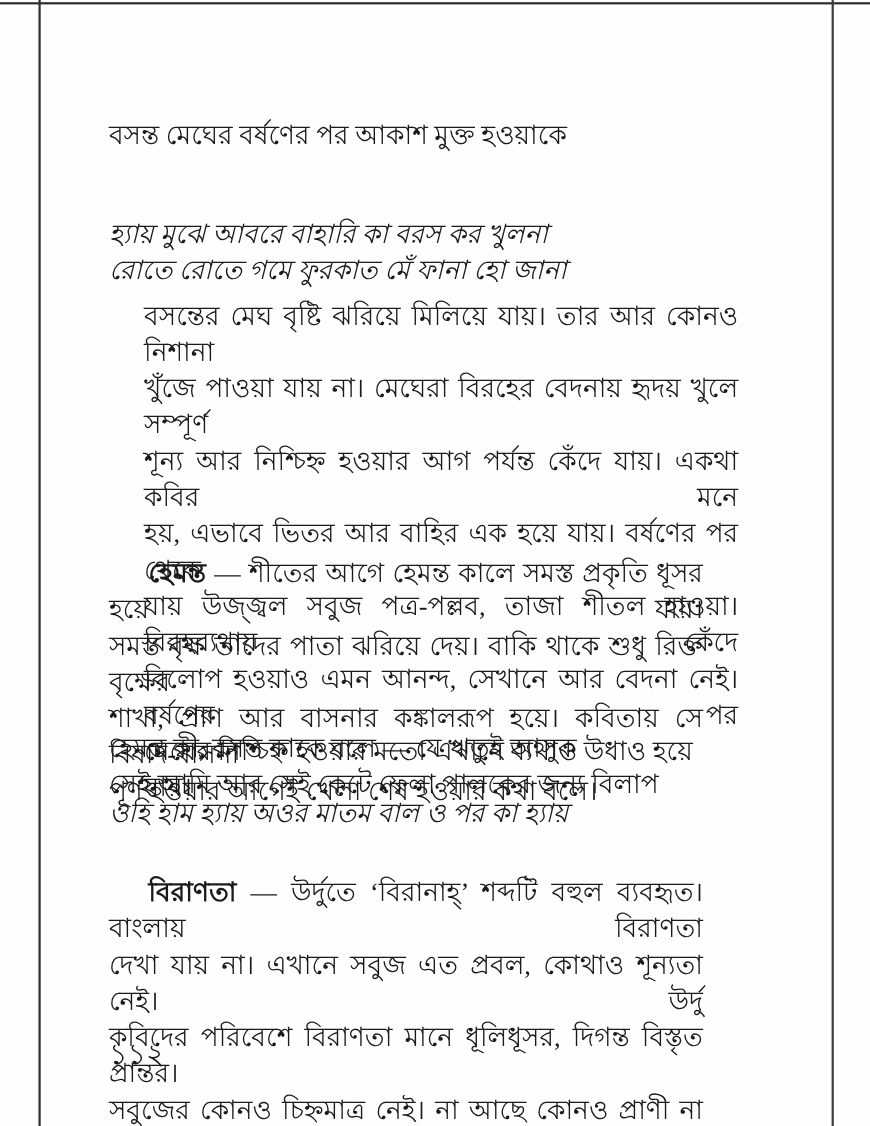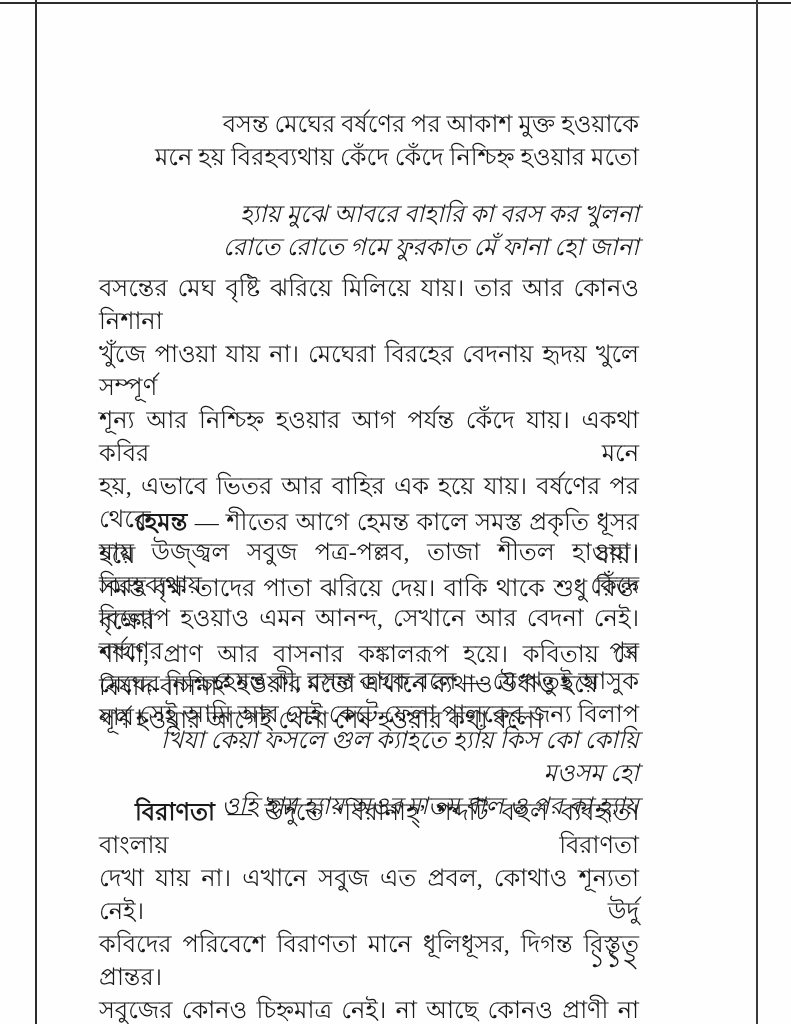--- a/index.html
+++ b/index.html
@@ -18,45 +18,44 @@
 
   .block {
     position: absolute;
     left: 99px;
     width: 540px;
     font-size: 24px;
   }
   .wrapline { line-height: 33px; }
   .just { text-align: justify; text-align-last: justify; white-space: normal; }
   .left { text-align: left; }
-  .center { text-align: right; white-space: normal; }
+  .center { text-align: left; white-space: normal; }
   .italic { font-style: italic; }
   .lead { font-weight: bold; margin-left: 36px; }
 
   #verse1   { top: 108px; }
   #couplet1 { top: 198px; }
-  #para1    { top: 272px; }
+  #para1    { top: 272px; margin-left: 32px; }
   #para2    { top: 506px; }
   #verse2   { top: 665px; }
   #couplet2 { top: 724px; }
   #para3    { top: 796px; }
   #folio    { top: 938px; font-size: 26px; }
 </style>
 </head>
 <body>
 
 <div id="page">
 
   <div class="border-top"></div>
   <div class="border-left"></div>
   <div class="border-right"></div>
 
   <div id="verse1" class="block">
     <div class="wrapline center">বসন্ত মেঘের বর্ষণের পর আকাশ মুক্ত হওয়াকে</div>
-    <div class="wrapline center">মনে হয় বিরহব্যথায় কেঁদে কেঁদে নিশ্চিহ্ন হওয়ার মতো</div>
   </div>
 
   <div id="couplet1" class="block italic">
     <div class="wrapline center">হ্যায় মুঝে আবরে বাহারি কা বরস কর খুলনা</div>
     <div class="wrapline center">রোতে রোতে গমে ফুরকাত মেঁ ফানা হো জানা</div>
   </div>
 
   <div id="para1" class="block">
     <div class="wrapline just">বসন্তের মেঘ বৃষ্টি ঝরিয়ে মিলিয়ে যায়। তার আর কোনও নিশানা</div>
     <div class="wrapline just">খুঁজে পাওয়া যায় না। মেঘেরা বিরহের বেদনায় হৃদয় খুলে সম্পূর্ণ</div>
@@ -73,21 +72,20 @@
     <div class="wrapline just">শাখা, প্রাণ আর বাসনার কঙ্কালরূপ হয়ে। কবিতায় সে বিষাদ-বাসনা</div>
     <div class="wrapline left">পূর্ণ হওয়ার আগেই খেলা শেষ হওয়ার কথা বলে।</div>
   </div>
 
   <div id="verse2" class="block">
     <div class="wrapline center">হেমন্ত কী, বসন্ত কাকে বলে — যে ঋতুই আসুক</div>
     <div class="wrapline center">সেই আমি আর সেই কেটে ফেলা পালকের জন্য বিলাপ</div>
   </div>
 
   <div id="couplet2" class="block italic">
-    <div class="wrapline center">খিযা কেয়া ফসলে গুল ক্যাহতে হ্যাঁয় কিস কো কোয়ি মওসম হো</div>
     <div class="wrapline center">ওহি হাম হ্যায় অওর মাতম বাল ও পর কা হ্যায়</div>
   </div>
 
   <div id="para3" class="block">
     <div class="wrapline just"><span class="lead">বিরাণতা</span> <span>— উর্দুতে ‘বিরানাহ্’ শব্দটি বহুল ব্যবহৃত। বাংলায় বিরাণতা</span></div>
     <div class="wrapline just">দেখা যায় না। এখানে সবুজ এত প্রবল, কোথাও শূন্যতা নেই। উর্দু</div>
     <div class="wrapline just">কবিদের পরিবেশে বিরাণতা মানে ধূলিধূসর, দিগন্ত বিস্তৃত প্রান্তর।</div>
     <div class="wrapline just">সবুজের কোনও চিহ্নমাত্র নেই। না আছে কোনও প্রাণী না আছে</div>
   </div>
 

